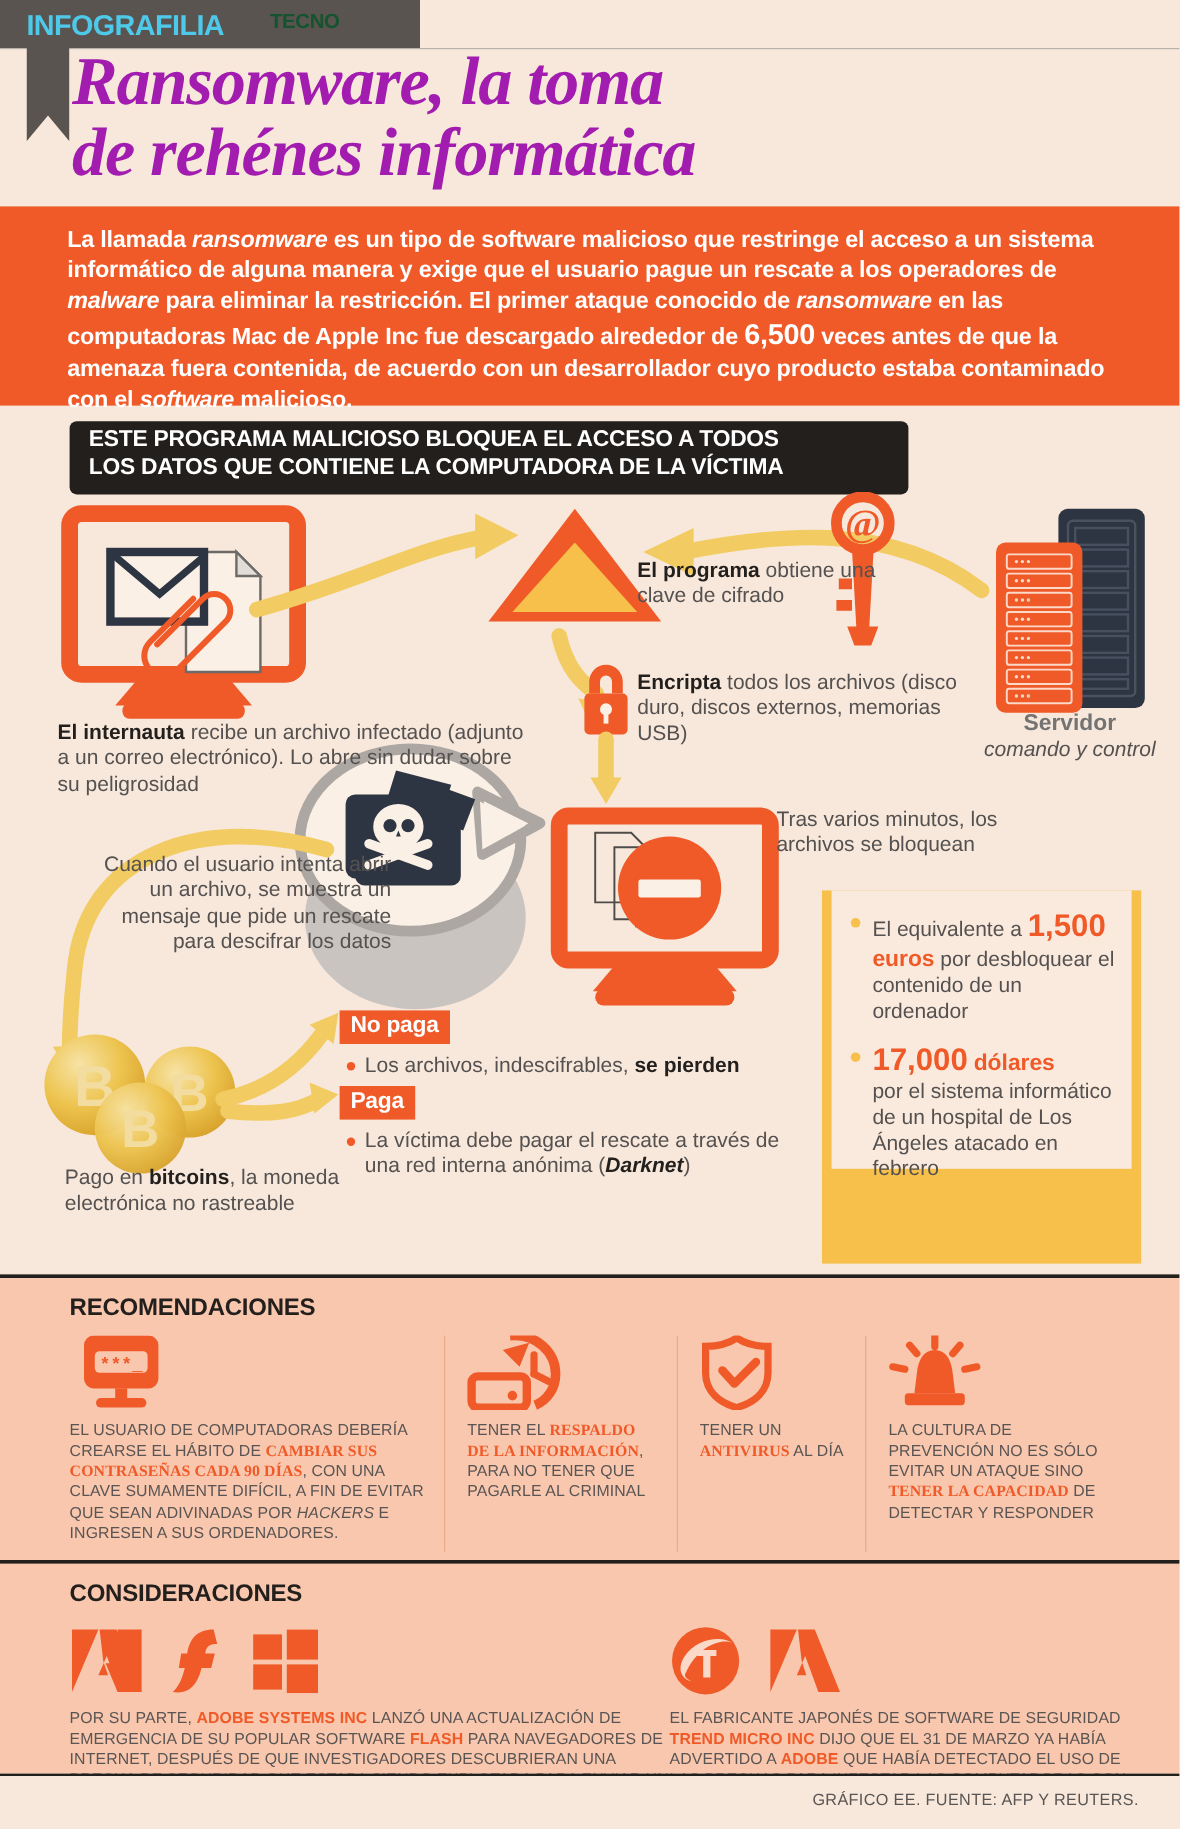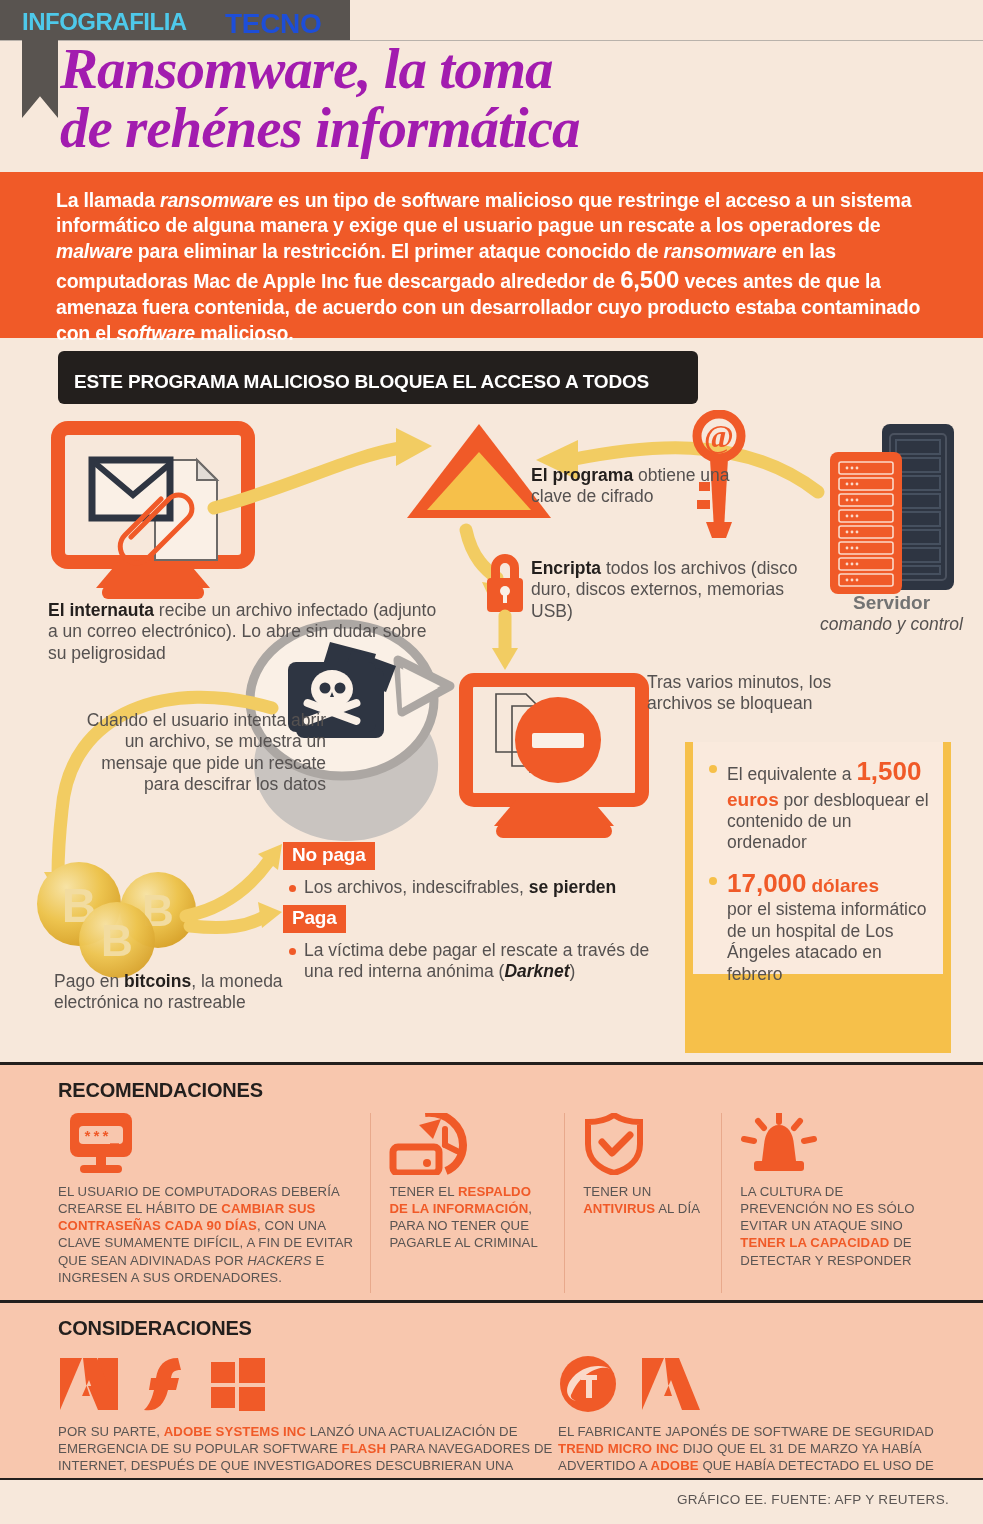--- a/index.html
+++ b/index.html
@@ -15,21 +15,21 @@
 
   
   .brandbar{position:absolute;left:0;top:0;width:350px;height:40px;background:#595450;}
   .brand-infografilia{
     position:absolute;left:22px;top:8px;
     font-size:24px;font-weight:bold;color:#4ec9ea;letter-spacing:-0.5px;
     font-family:"Liberation Sans", sans-serif;
   }
   .brand-tecno{
     position:absolute;left:225px;top:8px;
-    font-size:28px;font-weight:bold;color:#1d4ed8;letter-spacing:-0.3px;
+    font-size:17px;font-weight:bold;color:#14532d;letter-spacing:-0.3px;
   }
   .hdr-rule{position:absolute;left:0;top:40px;width:983px;height:1px;background:#b9b2ab;}
   .flagpole{
     position:absolute;left:22px;top:40px;width:36px;height:78px;
     background:#595450;
     clip-path:polygon(0 0,100% 0,100% 100%,50% 72%,0 100%);
   }
   .title{
     position:absolute;left:60px;top:40px;width:900px;
     font-family:"Liberation Serif", serif;
@@ -47,23 +47,23 @@
   }
   .intro p{
     margin:0;color:#ffffff;font-size:19.5px;line-height:1.30;
     font-weight:bold;letter-spacing:-0.2px;
   }
   .intro i{font-style:italic;}
   .intro .big{font-size:24px;}
 
   
   .banner{
-    position:absolute;left:58px;top:351px;width:640px;
+    position:absolute;left:58px;top:351px;width:699px;
     background:#231f1d;border-radius:6px;
-    padding:20px 16px 10px 16px;box-sizing:border-box;
+    padding:5px 16px 10px 16px;box-sizing:border-box;
   }
   .banner span{
     display:block;color:#ffffff;font-weight:bold;font-size:19px;
     line-height:1.20;letter-spacing:-0.2px;
   }
 
   
   .diagram{position:absolute;left:0;top:410px;width:983px;height:660px;}
   .svg-layer{position:absolute;left:0;top:0;width:983px;height:660px;}
 
@@ -120,21 +120,21 @@
 
   
   .recs{position:absolute;left:0;top:1062px;width:983px;height:238px;background:#f8c7ae;
         border-top:3px solid #231f1d;box-sizing:border-box;}
   .sec-title{position:absolute;left:58px;top:14px;font-size:20px;font-weight:bold;color:#231f1d;letter-spacing:-0.2px;}
   .rec-cols{position:absolute;left:58px;top:48px;width:886px;height:180px;display:flex;}
   .rec-col{box-sizing:border-box;padding:0 16px 0 0;position:relative;}
   .rec-col+.rec-col{border-left:1px solid #e8a98c;padding-left:18px;}
   .rec-col .ico{height:62px;display:flex;align-items:flex-end;margin-bottom:8px;}
   .rec-col p{margin:0;font-size:13.2px;line-height:1.30;color:#5a5553;letter-spacing:0.1px;}
-  .rec-col p b{color:#f05a28;}
+  .rec-col p b{color:#f05a28;font-family:Liberation Serif, serif;}
   .rec-col p i{font-style:italic;}
   .c1{width:324px;}
   .c2{width:200px;}
   .c3{width:162px;}
   .c4{width:230px;}
 
   
   .cons{position:absolute;left:0;top:1300px;width:983px;height:178px;background:#f8c7ae;
         border-top:3px solid #231f1d;box-sizing:border-box;}
   .cons-cols{position:absolute;left:58px;top:48px;width:886px;display:flex;}
@@ -168,20 +168,21 @@
     <span class="l1">Ransomware, la toma</span>
     <span class="l2">de rehénes informática</span>
   </div>
 
   <div class="intro">
     <p><span>La llamada </span><i>ransomware</i><span> es un tipo de software malicioso que restringe el acceso a un sistema informático de alguna manera y exige que el usuario pague un rescate a los operadores de </span><i>malware</i><span> para eliminar la restricción. El primer ataque  conocido de </span><i>ransomware</i><span> en las computadoras Mac de Apple Inc  fue descargado alrededor de </span><span class="big">6,500</span><span> veces antes de que la amenaza fuera contenida, de acuerdo con un desarrollador cuyo producto estaba contaminado con el </span><i>software</i><span> malicioso.</span></p>
   </div>
 
   <div class="banner">
     <span>ESTE PROGRAMA MALICIOSO BLOQUEA EL ACCESO A TODOS</span>
+    <span>LOS DATOS QUE CONTIENE LA COMPUTADORA DE LA VÍCTIMA</span>
   </div>
 
   <div class="diagram">
 
     <svg class="svg-layer" viewBox="0 0 983 660" xmlns="http://www.w3.org/2000/svg">
 
       <g>
         <rect x="58" y="18" width="190" height="134" rx="10" fill="none" stroke="#f05a28" stroke-width="14"></rect>
         <path d="M118 152 h70 l22 26 h-114 z" fill="#f05a28"></path>
         <rect x="102" y="176" width="102" height="13" rx="6" fill="#f05a28"></rect>

